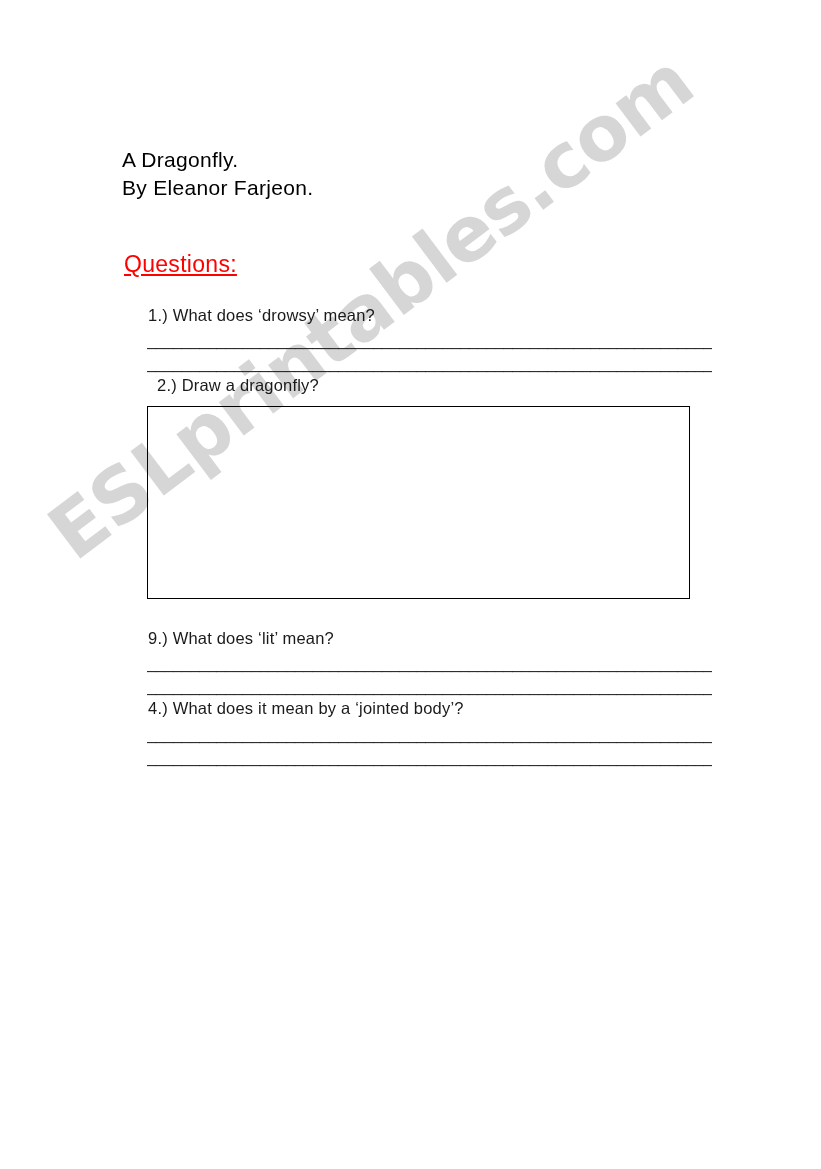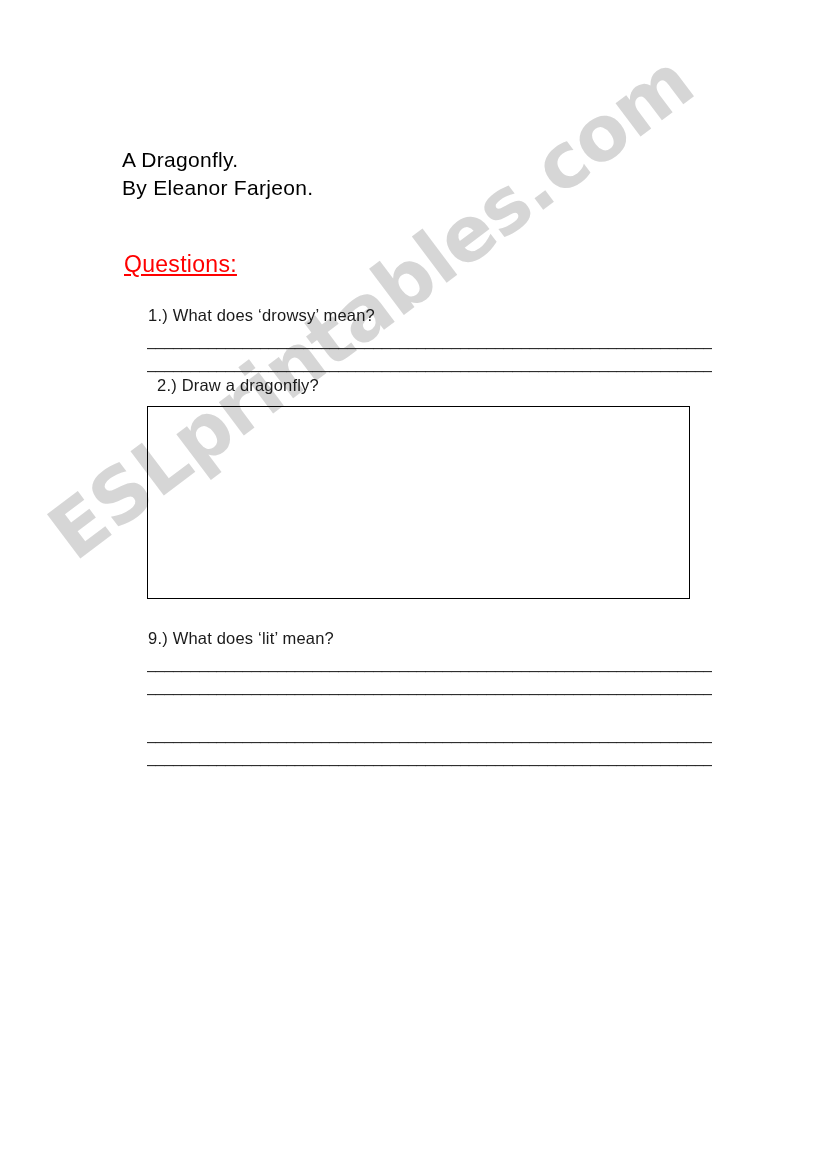--- a/index.html
+++ b/index.html
@@ -153,17 +153,18 @@
     <div class="dashes" id="q1-l1">_______________________________________________________________________</div>
     <div class="dashes" id="q1-l2">_______________________________________________________________________</div>
 
     <div class="q-text" id="q2-text">2.) Draw a dragonfly?</div>
     <div class="draw-box"></div>
 
     <div class="q-text" id="q3-text">9.) What does ‘lit’ mean?</div>
     <div class="dashes" id="q3-l1">_______________________________________________________________________</div>
     <div class="dashes" id="q3-l2">_______________________________________________________________________</div>
 
+    <div class="q-text" id="q4-text">4.) What does it mean by a ‘jointed body’?</div>
     <div class="dashes" id="q4-l1">_______________________________________________________________________</div>
     <div class="dashes" id="q4-l2">_______________________________________________________________________</div>
 
   </div>
 </div>
 
 </body></html>

